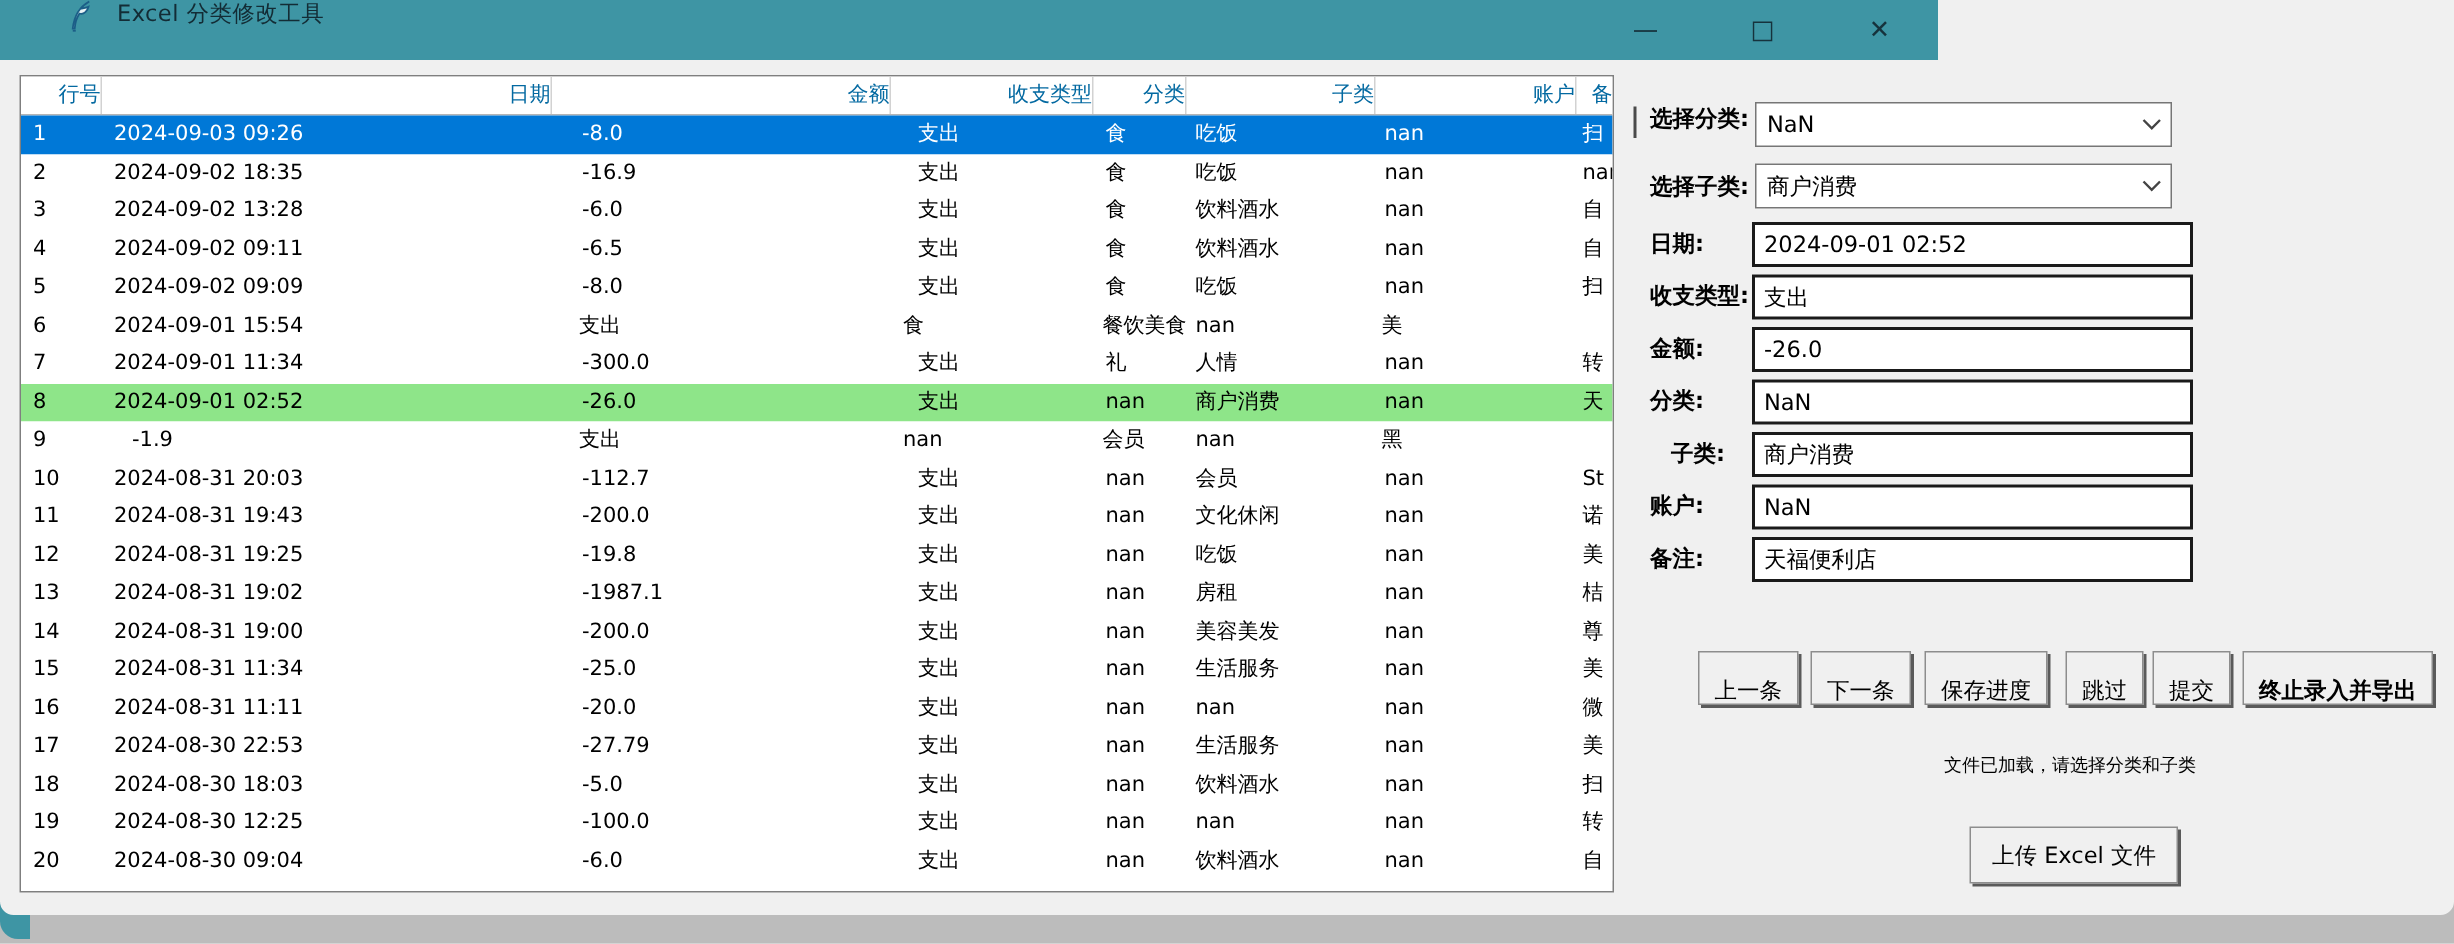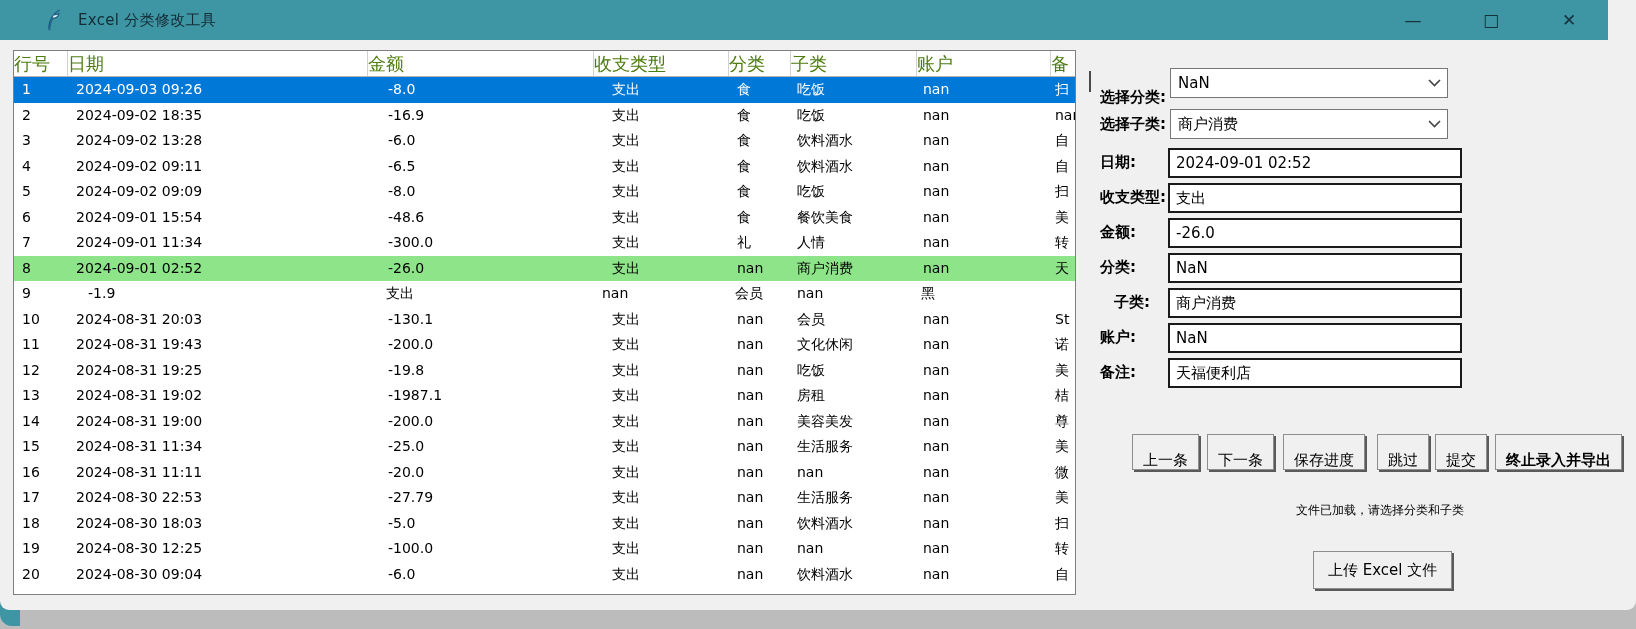--- a/index.html
+++ b/index.html
@@ -16,34 +16,34 @@
   .stage{ position:absolute; left:0; top:0; width:1636px; height:629px; }
 
   
   .taskbar{ position:absolute; left:0; top:610px; width:1636px; height:19px; background:#bcbcbc; }
   .tb-teal-corner{ position:absolute; left:0; top:600px; width:20px; height:26px; background:var(--titlebar); border-radius:0 0 0 12px; }
 
   
   .window{ position:absolute; left:0; top:0; width:1636px; height:610px;
     background:#f0f0f0; border-radius:0 0 9px 9px; overflow:hidden; }
 
-  .titlebar{ position:absolute; left:0; top:0; width:1608px; height:40px;
-    background:var(--titlebar); display:flex; align-items:center; }
+  .titlebar{ position:absolute; left:0; top:0; width:1292px; height:40px;
+    background:var(--titlebar); display:flex; }
   .app-icon{ margin-left:44px; width:20px; height:22px; flex:none; }
   .title-text{ margin-left:14px; font-size:15px; color:#132c35; letter-spacing:.3px; }
   .win-controls{ position:absolute; right:0; top:0; height:40px; display:flex; align-items:center; }
   .win-btn{ width:78px; height:40px; display:flex; align-items:center; justify-content:center;
     font-size:17px; color:#16323c; cursor:default; }
 
   
   .table{ position:absolute; left:13px; top:50px; width:1063px; height:545px;
     background:#ffffff; border:1px solid #7f7f7f; overflow:hidden; }
   .thead, .trow{ display:grid; grid-template-columns:54px 300px 226px 135px 62px 126px 134px 24px; }
   .thead{ height:26px; border-bottom:1px solid #b5b5b5; background:#ffffff; }
-  .th{ font-size:18px; color:#4d7c0f; text-align:left; line-height:25px;
+  .th{ font-size:14px; color:#0369a1; text-align:right; line-height:25px;
     border-right:1px solid #d2d2d2; overflow:hidden; white-space:nowrap; }
   .th:last-child{ border-right:none; }
   .trow{ height:25.5px; background:#fff; }
   .td{ font-size:14px; color:#000; line-height:25.5px; overflow:hidden; white-space:nowrap; }
   .td.c0{ padding-left:8px; }  .td.c1{ padding-left:8px; }
   .td.c2{ padding-left:20px; } .td.c3{ padding-left:18px; }
   .td.c4{ padding-left:8px; }  .td.c5{ padding-left:6px; }
   .td.c6{ padding-left:6px; }  .td.c7{ padding-left:4px; }
   .trow.selected{ background:var(--selected-bg); }
   .trow.selected .td{ color:#ffffff; }
@@ -156,21 +156,20 @@
             <div class="td c2">-8.0</div>
             <div class="td c3">支出</div>
             <div class="td c4">食</div>
             <div class="td c5">吃饭</div>
             <div class="td c6">nan</div>
             <div class="td c7">扫</div>
           </div>
           <div class="trow">
             <div class="td c0">6</div>
             <div class="td c1">2024-09-01 15:54</div>
-            <div class="td c2">-48.6</div>
             <div class="td c3">支出</div>
             <div class="td c4">食</div>
             <div class="td c5">餐饮美食</div>
             <div class="td c6">nan</div>
             <div class="td c7">美</div>
           </div>
           <div class="trow">
             <div class="td c0">7</div>
             <div class="td c1">2024-09-01 11:34</div>
             <div class="td c2">-300.0</div>
@@ -195,21 +194,21 @@
             <div class="td c2">-1.9</div>
             <div class="td c3">支出</div>
             <div class="td c4">nan</div>
             <div class="td c5">会员</div>
             <div class="td c6">nan</div>
             <div class="td c7">黑</div>
           </div>
           <div class="trow">
             <div class="td c0">10</div>
             <div class="td c1">2024-08-31 20:03</div>
-            <div class="td c2">-130.1</div>
+            <div class="td c2">-112.7</div>
             <div class="td c3">支出</div>
             <div class="td c4">nan</div>
             <div class="td c5">会员</div>
             <div class="td c6">nan</div>
             <div class="td c7">St</div>
           </div>
           <div class="trow">
             <div class="td c0">11</div>
             <div class="td c1">2024-08-31 19:43</div>
             <div class="td c2">-200.0</div>
@@ -308,21 +307,21 @@
             <div class="td c5">饮料酒水</div>
             <div class="td c6">nan</div>
             <div class="td c7">自</div>
           </div>
         </div>
     </div>
 
     <div class="sash"></div>
 
     <div>
-      <span class="plabel" style="top:88px;">选择分类:</span>
+      <span class="plabel" style="top:70px;">选择分类:</span>
       <div class="combo" style="top:68px;">
         <span class="val">NaN</span>
         <span class="chev">
           <svg width="13" height="8" viewBox="0 0 13 8">
               <polyline points="1,1 6.5,6.5 12,1" fill="none" stroke="#444" stroke-width="1.6"></polyline>
             </svg>
         </span>
       </div>
 
       <span class="plabel" style="top:115px;">选择子类:</span>

